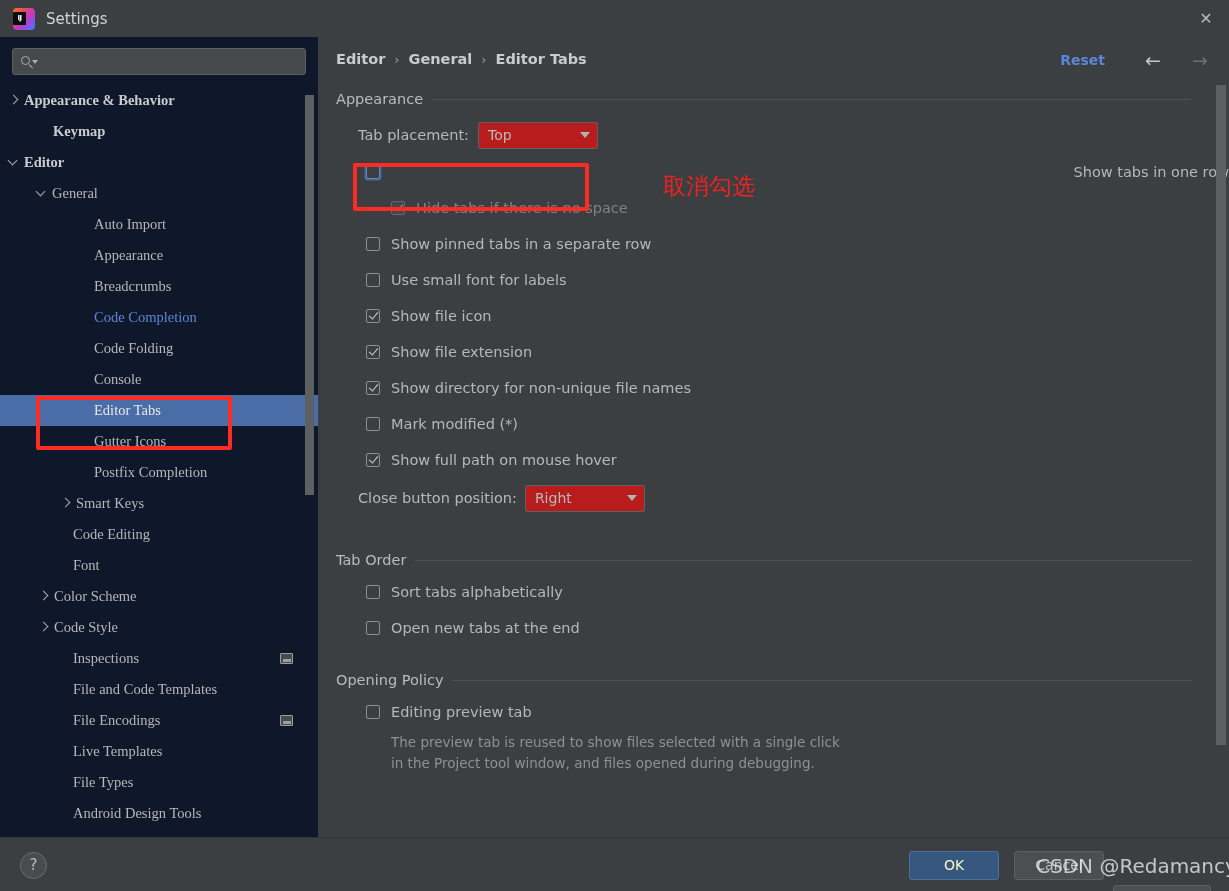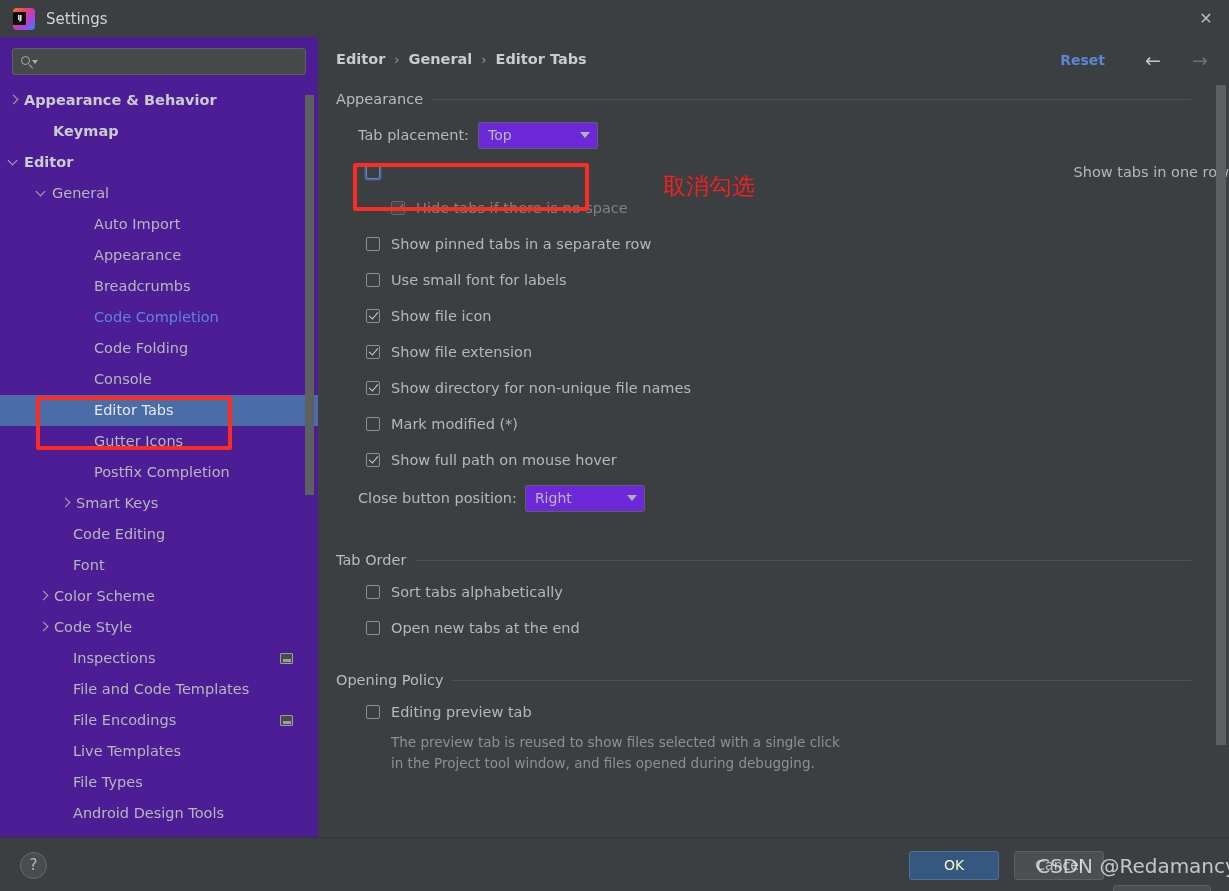--- a/index.html
+++ b/index.html
@@ -36,21 +36,21 @@
   .window-title { color: #d4d4d4; font-size: 15px; }
   .titlebar-close {
     position: absolute; right: 0; top: 0; width: 46px; height: 37px;
     display: flex; align-items: center; justify-content: center;
     color: #b9b9b9; font-size: 16px; cursor: default;
   }
 
   
   .sidebar {
     position: absolute; left: 0; top: 37px; width: 318px; height: 800px;
-    background: #4c1d95; overflow: hidden;
+    background: #0f172a; overflow: hidden; font-family: Liberation Serif, serif;
   }
   .search-wrap { padding: 11px 12px 0 12px; }
   .search-box {
     height: 27px; background: #45494a; border: 1px solid #5e6060;
     border-radius: 3px; display: flex; align-items: center; padding-left: 7px;
   }
   .search-icon { width: 20px; height: 16px; position: relative; }
   .search-icon .lens {
     position: absolute; left: 1px; top: 2px; width: 9px; height: 9px;
     border: 1.4px solid #a9adad; border-radius: 50%;
@@ -129,21 +129,21 @@
     display: flex; align-items: center; gap: 9px;
     margin: 10px 0 0 18px; padding-right: 38px;
   }
   .section-head .t { color: #b9bcbc; font-size: 14.5px; white-space: nowrap; }
   .section-head .rule { flex: 1; height: 1px; background: #4f5254; }
 
   .row { display: flex; align-items: center; height: 31px; }
   .ctl-label { color: #b5b8b8; font-size: 14.5px; }
 
   .combo {
-    height: 27px; min-width: 120px; background: #6d28d9;
+    height: 27px; min-width: 120px; background: #b91c1c;
     border: 1px solid #5e6163; border-radius: 2px;
     display: inline-flex; align-items: center; padding: 0 0 0 9px;
     color: #b8bbbb; font-size: 14px; position: relative;
   }
   .combo .cap { flex: 1; }
   .combo .tri {
     width: 24px; display: flex; align-items: center; justify-content: center;
   }
   .combo .tri::after {
     content: ''; border-left: 5.5px solid transparent; border-right: 5.5px solid transparent;

